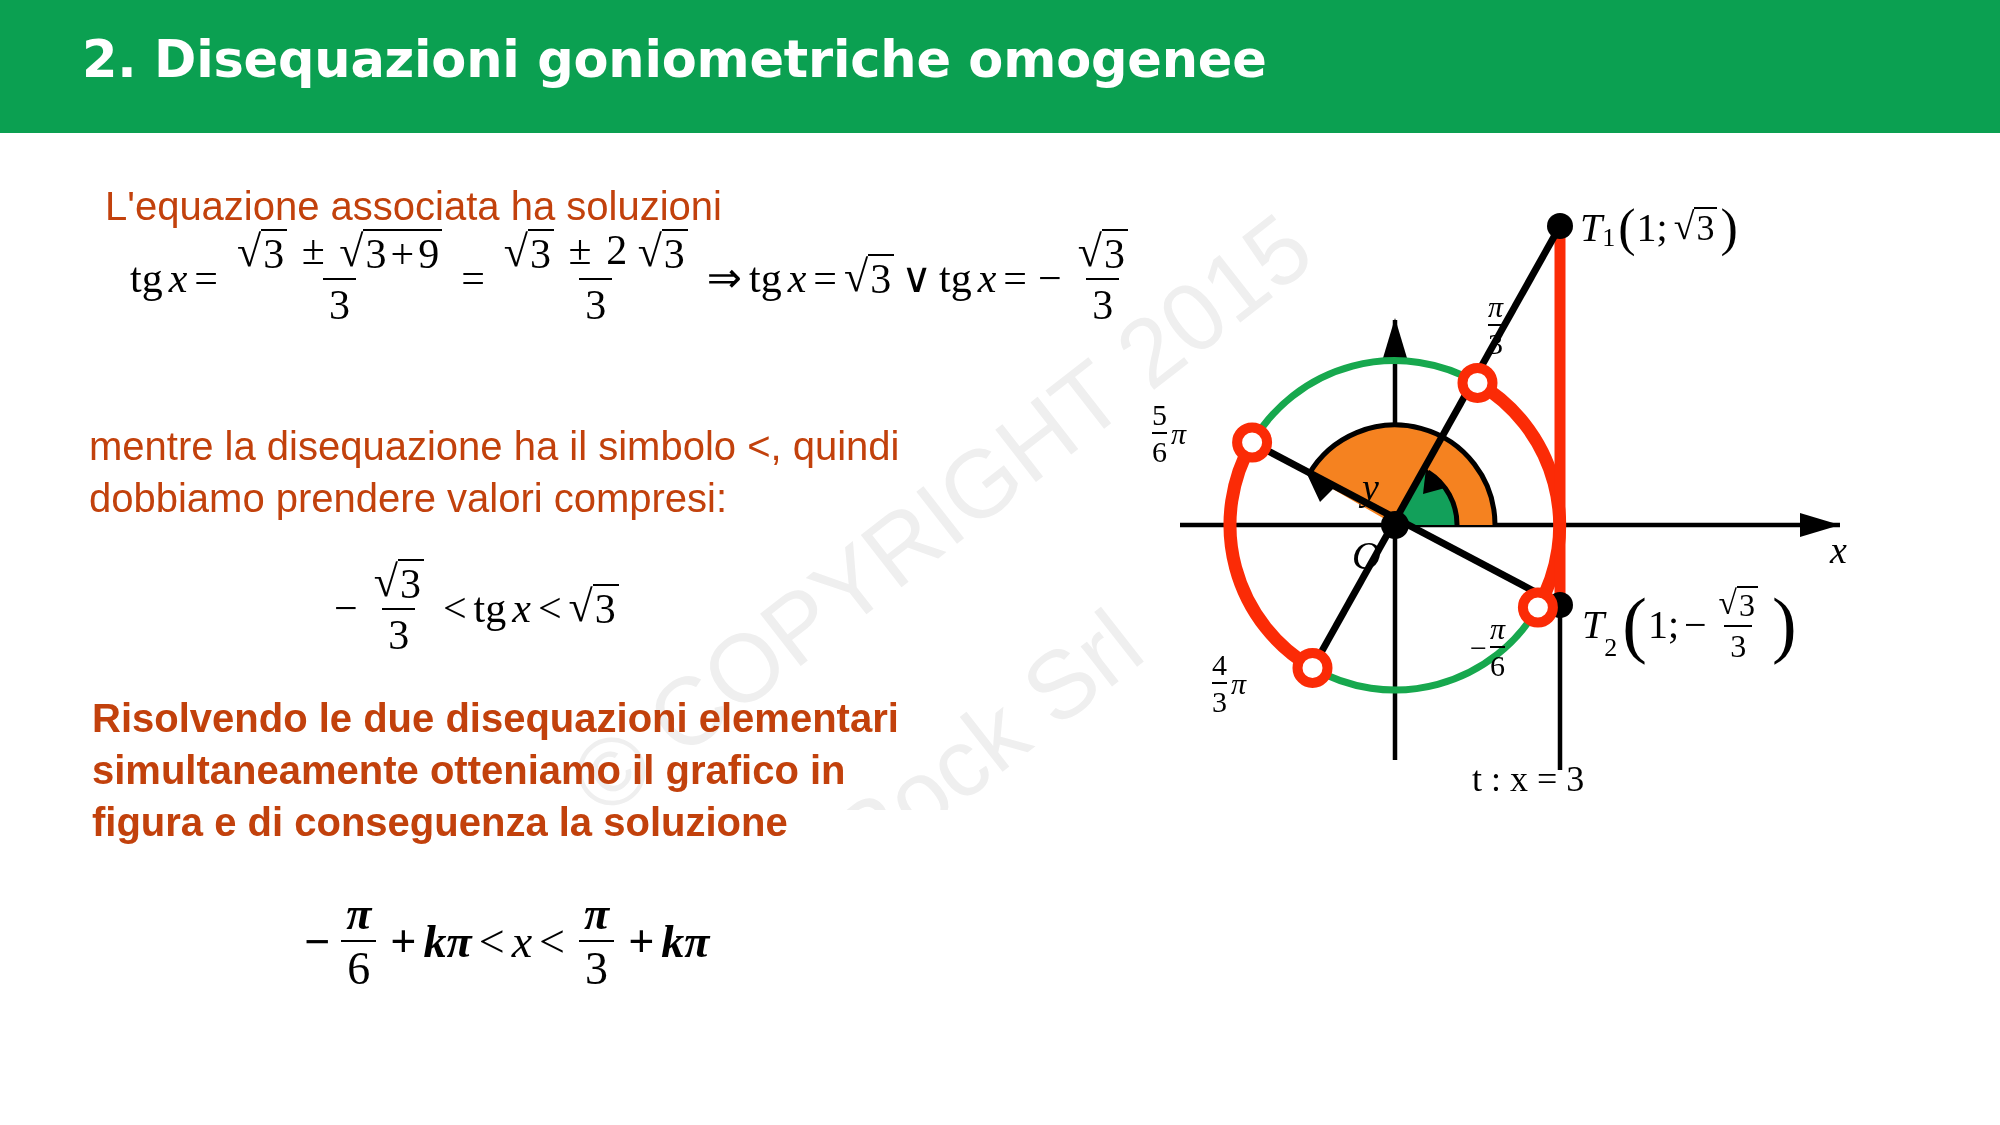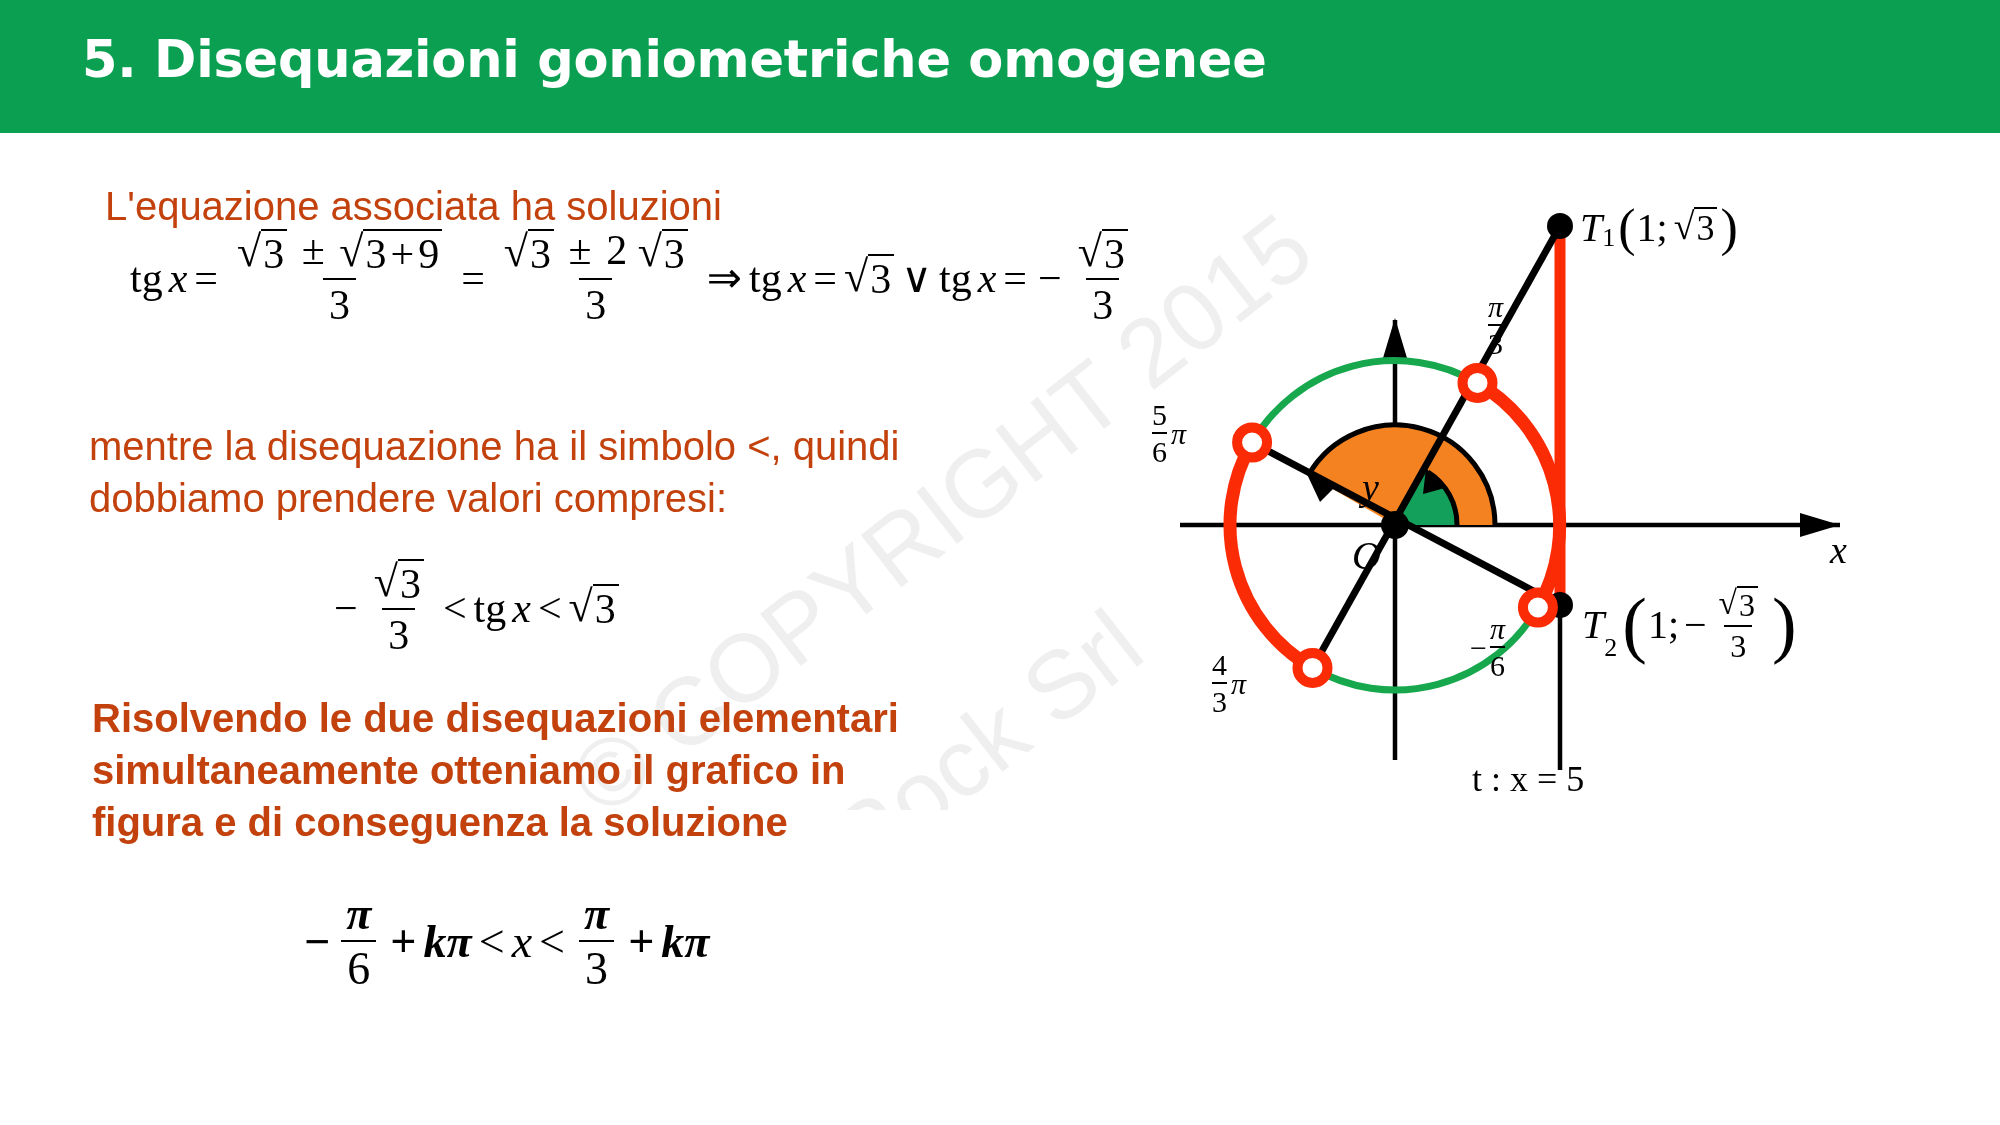--- a/index.html
+++ b/index.html
@@ -90,21 +90,21 @@
   .dlabel{
     position:absolute;
     font-family:"Liberation Serif",serif;
     color:#000;white-space:nowrap;
   }
 </style>
 </head>
 <body>
 
 <div id="header">
-  <div id="header-title">5. Disequazioni goniometriche omogenee</div>
+  <div id="header-title">2. Disequazioni goniometriche omogenee</div>
 </div>
 
 <div id="watermark">
   <div class="wm-line" id="wm1">© COPYRIGHT 2015</div>
   <div class="wm-line" id="wm2">StarRock Srl</div>
 </div>
 
 <div class="body-text" id="p1">L'equazione associata ha soluzioni</div>
 <div class="body-text" id="p2">mentre la disequazione ha il simbolo &lt;, quindi
 dobbiamo prendere valori compresi:</div>
@@ -325,14 +325,14 @@
     <span class="frac" style="font-size:32px;">
       <span class="num"><span class="sqrt">
             <span class="rad">√</span>
             <span class="arg">3</span>
           </span></span>
       <span class="den">3</span>
     </span>
     <span style="font-size:74px;font-weight:100;padding-left:2px;">)</span>
   </div>
 
-  <div class="dlabel" style="left:332px;top:608px;font-size:36px;">t : x = 5</div>
+  <div class="dlabel" style="left:332px;top:608px;font-size:36px;">t : x = 3</div>
 </div>
 
 </body></html>

